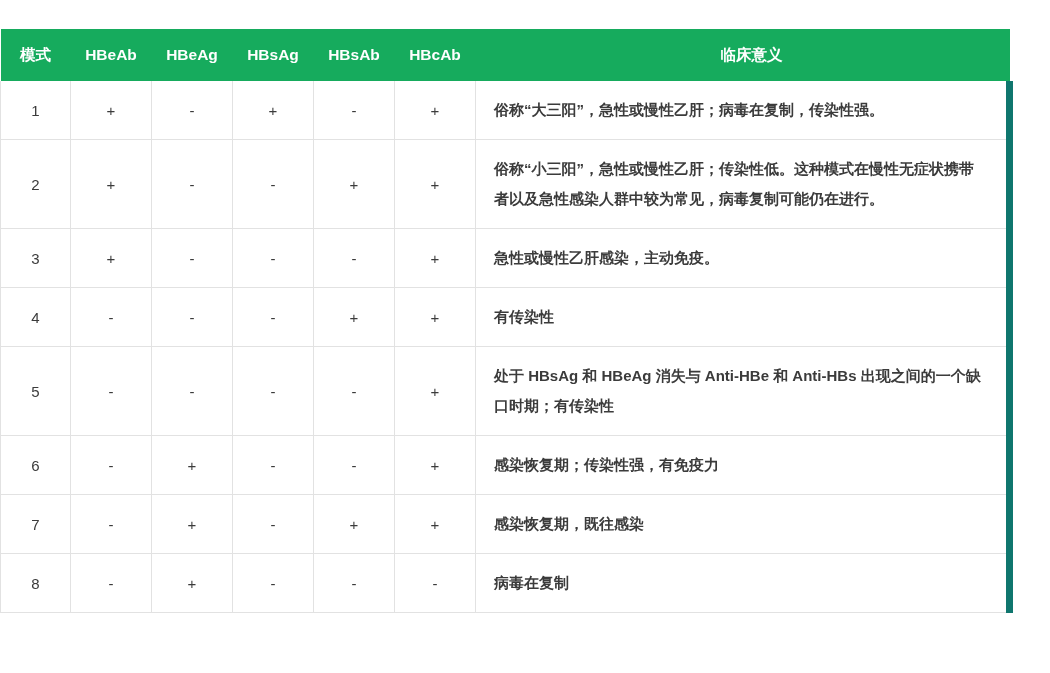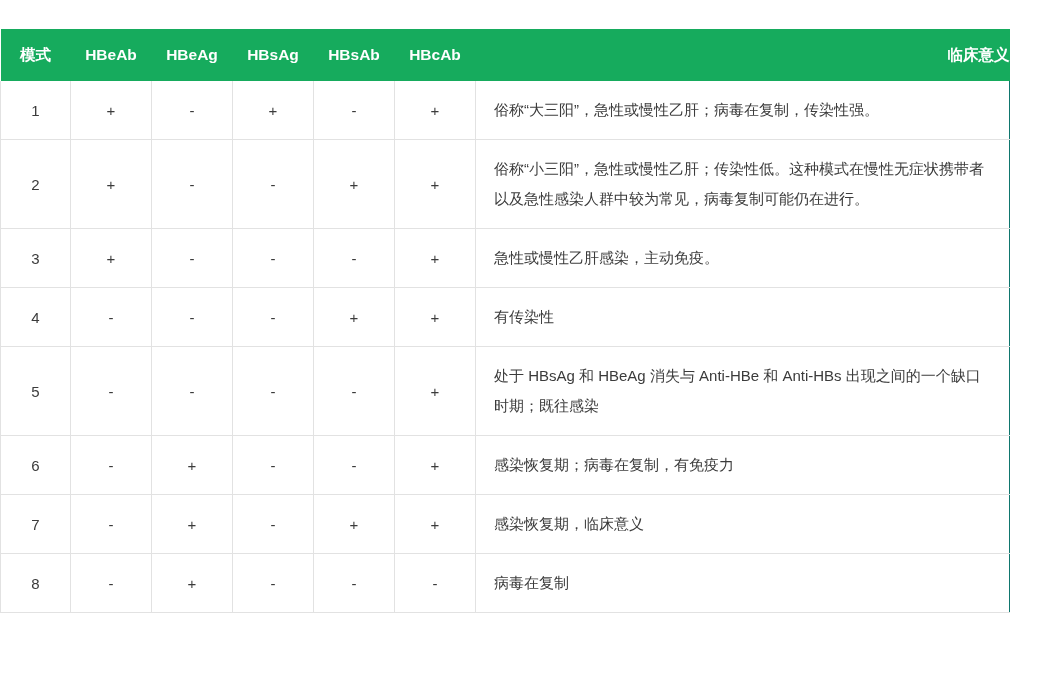--- a/index.html
+++ b/index.html
@@ -31,41 +31,42 @@
     font-weight: bold;
     font-size: 15.5px;
     height: 52px;
     line-height: 52px;
     padding: 0;
     border: none;
     text-align: center;
     white-space: nowrap;
   }
   table.hbv thead th.meaning-head {
-    text-align: right;
+    text-align: center;
     padding-left: 18px;
   }
   table.hbv tbody td {
     border-bottom: 1px solid #e2e2e2;
     border-right: 1px solid #e2e2e2;
     text-align: center;
     color: #3b3b3b;
     font-size: 15px;
     padding: 10px 0;
     vertical-align: middle;
   }
   table.hbv tbody tr td:first-child {
     border-left: 1px solid #e2e2e2;
   }
   table.hbv tbody td.meaning {
     text-align: left;
     padding: 14px 22px 14px 18px;
     line-height: 2.0;
-    border-right: 1px solid #0f766e;
+    border-right: 7px solid #0f766e;
     color: #3b3b3b;
+    font-weight: bold;
   }
   .pos {
     color: #e8372e;
     font-weight: normal;
     font-size: 16px;
   }
   .neg {
     color: #4a4a4a;
     font-size: 16px;
   }
@@ -140,39 +141,39 @@
         <td class="pos">+</td>
         <td class="meaning">有传染性</td>
       </tr>
       <tr>
         <td class="mode-num">5</td>
         <td class="neg">-</td>
         <td class="neg">-</td>
         <td class="neg">-</td>
         <td class="neg">-</td>
         <td class="pos">+</td>
-        <td class="meaning">处于 HBsAg 和 HBeAg 消失与 Anti-HBe 和 Anti-HBs 出现之间的一个缺口时期；既往感染</td>
+        <td class="meaning">处于 HBsAg 和 HBeAg 消失与 Anti-HBe 和 Anti-HBs 出现之间的一个缺口时期；有传染性</td>
       </tr>
       <tr>
         <td class="mode-num">6</td>
         <td class="neg">-</td>
         <td class="pos">+</td>
         <td class="neg">-</td>
         <td class="neg">-</td>
         <td class="pos">+</td>
-        <td class="meaning">感染恢复期；病毒在复制，有免疫力</td>
+        <td class="meaning">感染恢复期；传染性强，有免疫力</td>
       </tr>
       <tr>
         <td class="mode-num">7</td>
         <td class="neg">-</td>
         <td class="pos">+</td>
         <td class="neg">-</td>
         <td class="pos">+</td>
         <td class="pos">+</td>
-        <td class="meaning">感染恢复期，临床意义</td>
+        <td class="meaning">感染恢复期，既往感染</td>
       </tr>
       <tr>
         <td class="mode-num">8</td>
         <td class="neg">-</td>
         <td class="pos">+</td>
         <td class="neg">-</td>
         <td class="neg">-</td>
         <td class="neg">-</td>
         <td class="meaning">病毒在复制</td>
       </tr>

